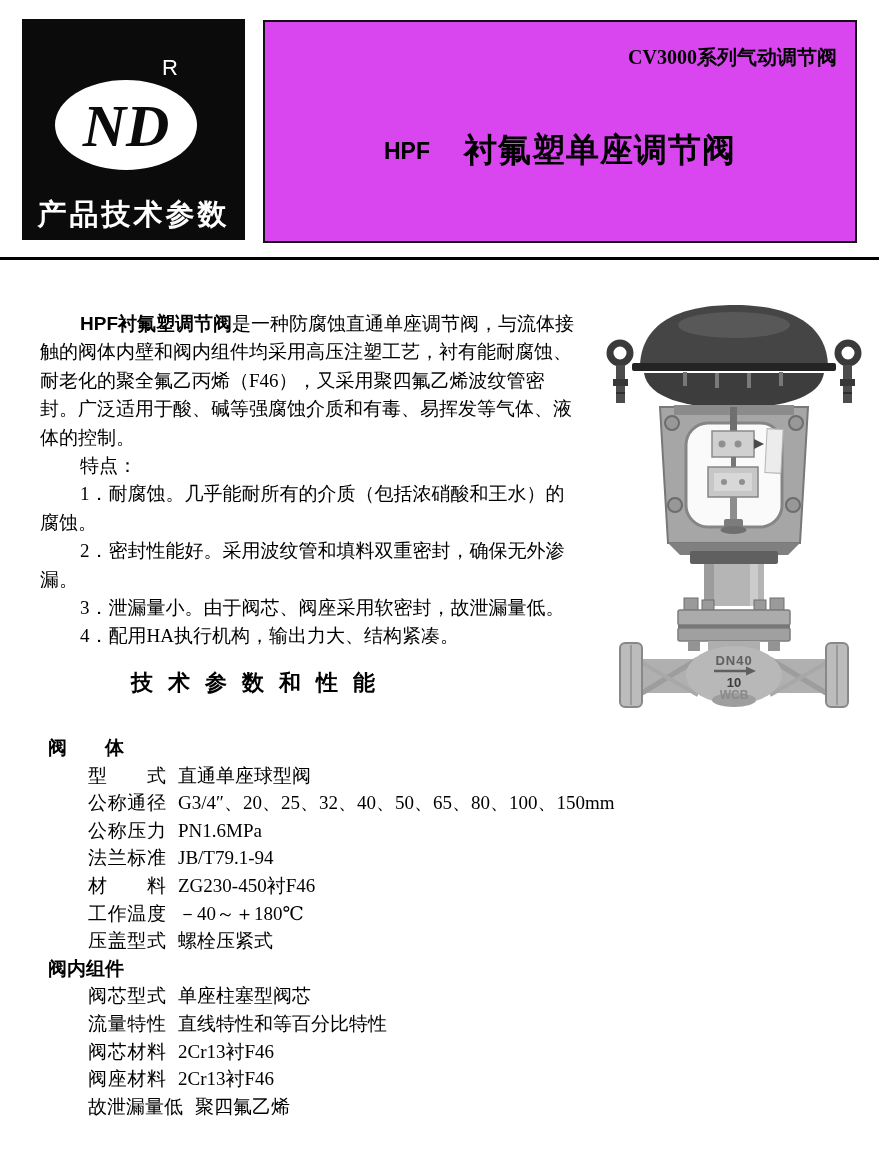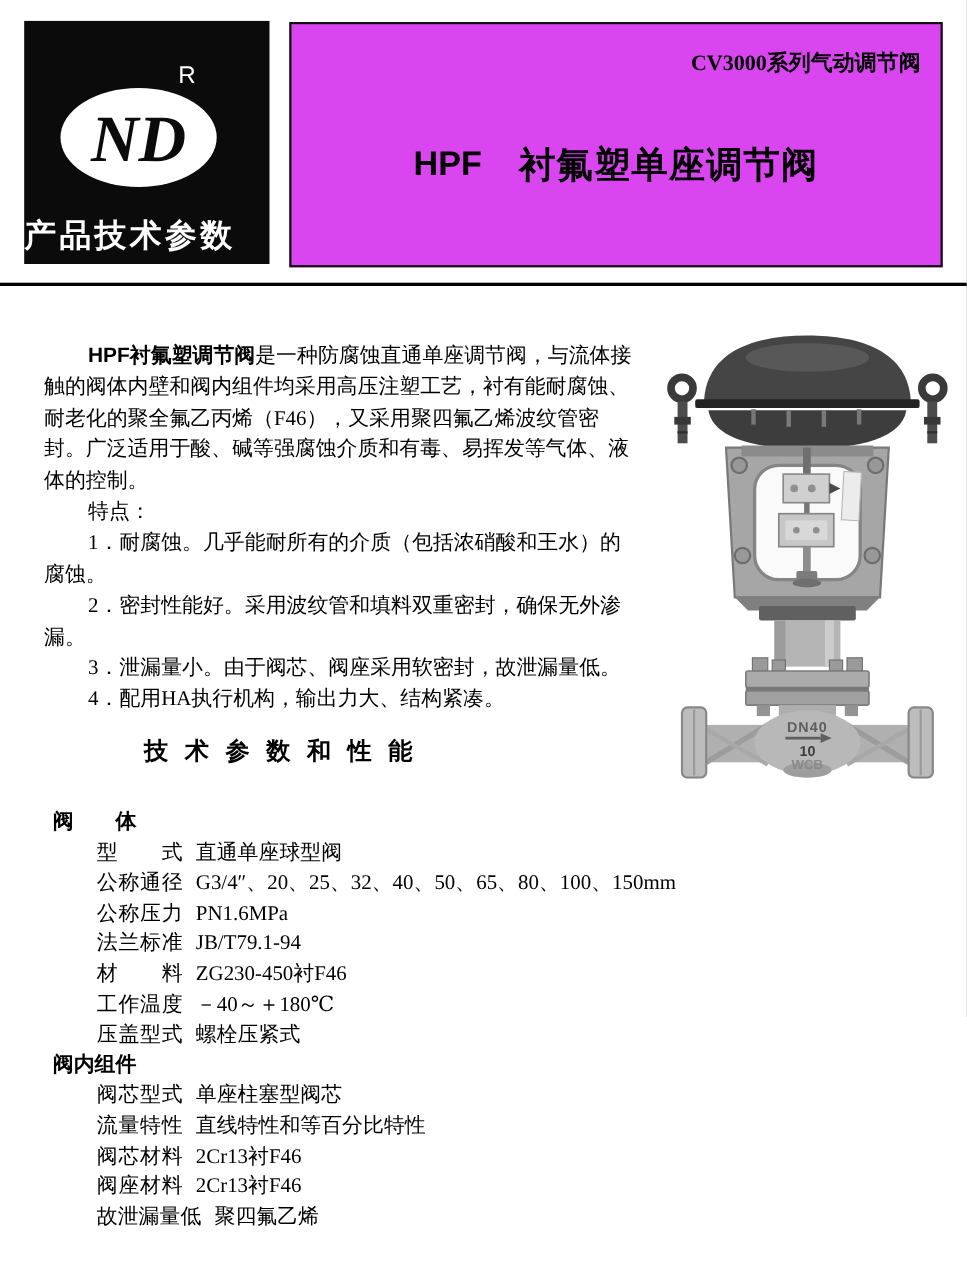--- a/index.html
+++ b/index.html
@@ -5,35 +5,35 @@
   html,body { margin:0; padding:0; background:#888; }
   .page {
     position:relative; width:879px; height:1157px; margin:0 auto;
     background:#ffffff; color:#000; overflow:hidden;
     font-family:"Liberation Serif","DejaVu Serif",serif;
   }
 
   
   .brand-panel { position:absolute; left:22px; top:19px; width:223px; height:221px; background:#0b0b0b; }
   .brand-caption {
-    position:absolute; left:0; right:0; top:176px; text-align:left;
+    position:absolute; left:0; right:0; top:176px; text-align:center;
     color:#fff; font-family:"Liberation Sans","DejaVu Sans",sans-serif;
     font-weight:bold; font-size:29px; letter-spacing:3px; white-space:nowrap;
   }
 
   
   .header-box { position:absolute; left:263px; top:20px; width:590px; height:219px; border:2px solid #111; background:#d946ef; }
   .series-label {
     position:absolute; top:22px; right:18px;
     font-weight:bold; font-size:20px; white-space:nowrap;
   }
   .title-row { position:absolute; left:0; right:0; top:106px; text-align:center; white-space:nowrap; }
   .product-model {
     font-family:"Liberation Sans","DejaVu Sans",sans-serif;
-    font-weight:bold; font-size:31px; margin-right:34px; vertical-align:2px;
+    font-weight:bold; font-size:23px; margin-right:34px; vertical-align:2px;
   }
   .product-title { font-weight:bold; font-size:33px; letter-spacing:1px; }
 
   
   .divider-rule { position:absolute; left:0; top:257px; width:879px; height:3px; background:#000; }
 
   
   .intro { position:absolute; left:40px; top:310px; width:560px; font-size:19px; line-height:28.4px; }
   .tline { white-space:nowrap; height:28.4px; }
   .ind { padding-left:40px; }

